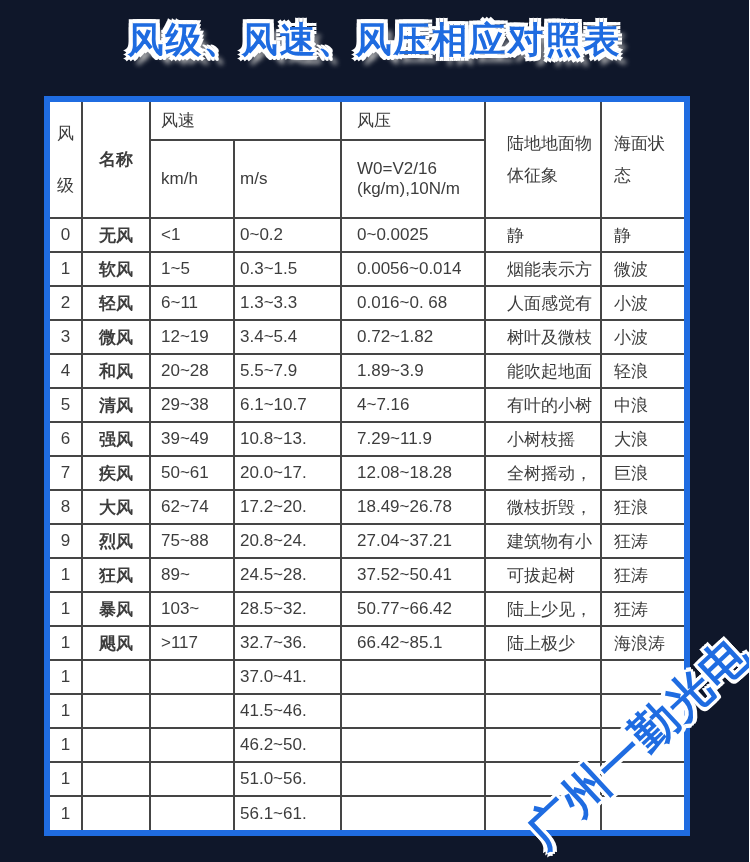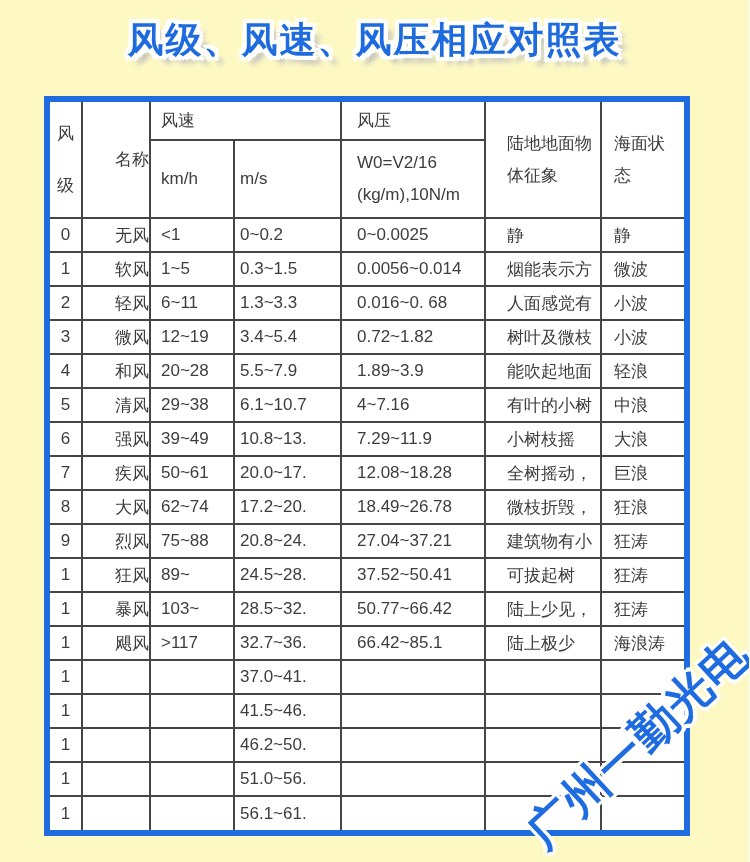--- a/index.html
+++ b/index.html
@@ -5,21 +5,21 @@
   html, body {
     margin: 0;
     padding: 0;
     background: #ffffff;
     font-family: "Liberation Sans", "DejaVu Sans", sans-serif;
   }
   .page {
     position: relative;
     width: 749px;
     height: 862px;
-    background: #fef9c3;
+    background: #0f172a;
     overflow: hidden;
   }
   
   .title {
     position: absolute;
     top: 16px;
     left: 0;
     width: 100%;
     margin: 0;
     text-align: center;
@@ -61,31 +61,31 @@
   .edge-l { border-left: none; }
   .edge-r { border-right: none; margin-left: 31px; }
   thead tr:first-child > th { border-top: none; }
   tbody tr:last-child  > td { border-bottom: none; }
 
   thead tr.hr1 { height: 38px; }
   thead tr.hr2 { height: 78px; }
   tbody tr     { height: 34px; }
 
   .c-level  { text-align: center; }
-  .c-name   { text-align: right; }
+  .c-name   { text-align: center; font-weight: bold; }
   .c-kmh    { padding-left: 10px; }
   .c-ms     { padding-left: 5px; }
   .c-press  { padding-left: 15px; }
   .c-land   { padding-left: 21px; }
   .c-sea    { padding-left: 12px; }
 
   .pre { white-space: pre-line; display: inline-block; }
   .vtext   { white-space: pre-line; line-height: 52px; }
   .land-h, .sea-h { line-height: 32px; }
-  .formula { line-height: 32px; }
+  .formula { line-height: 20px; }
 
   
   .watermark {
     position: absolute;
     left: 488px;
     top: 712px;
     width: 300px;
     text-align: center;
     font-size: 46px;
     font-weight: bold;

